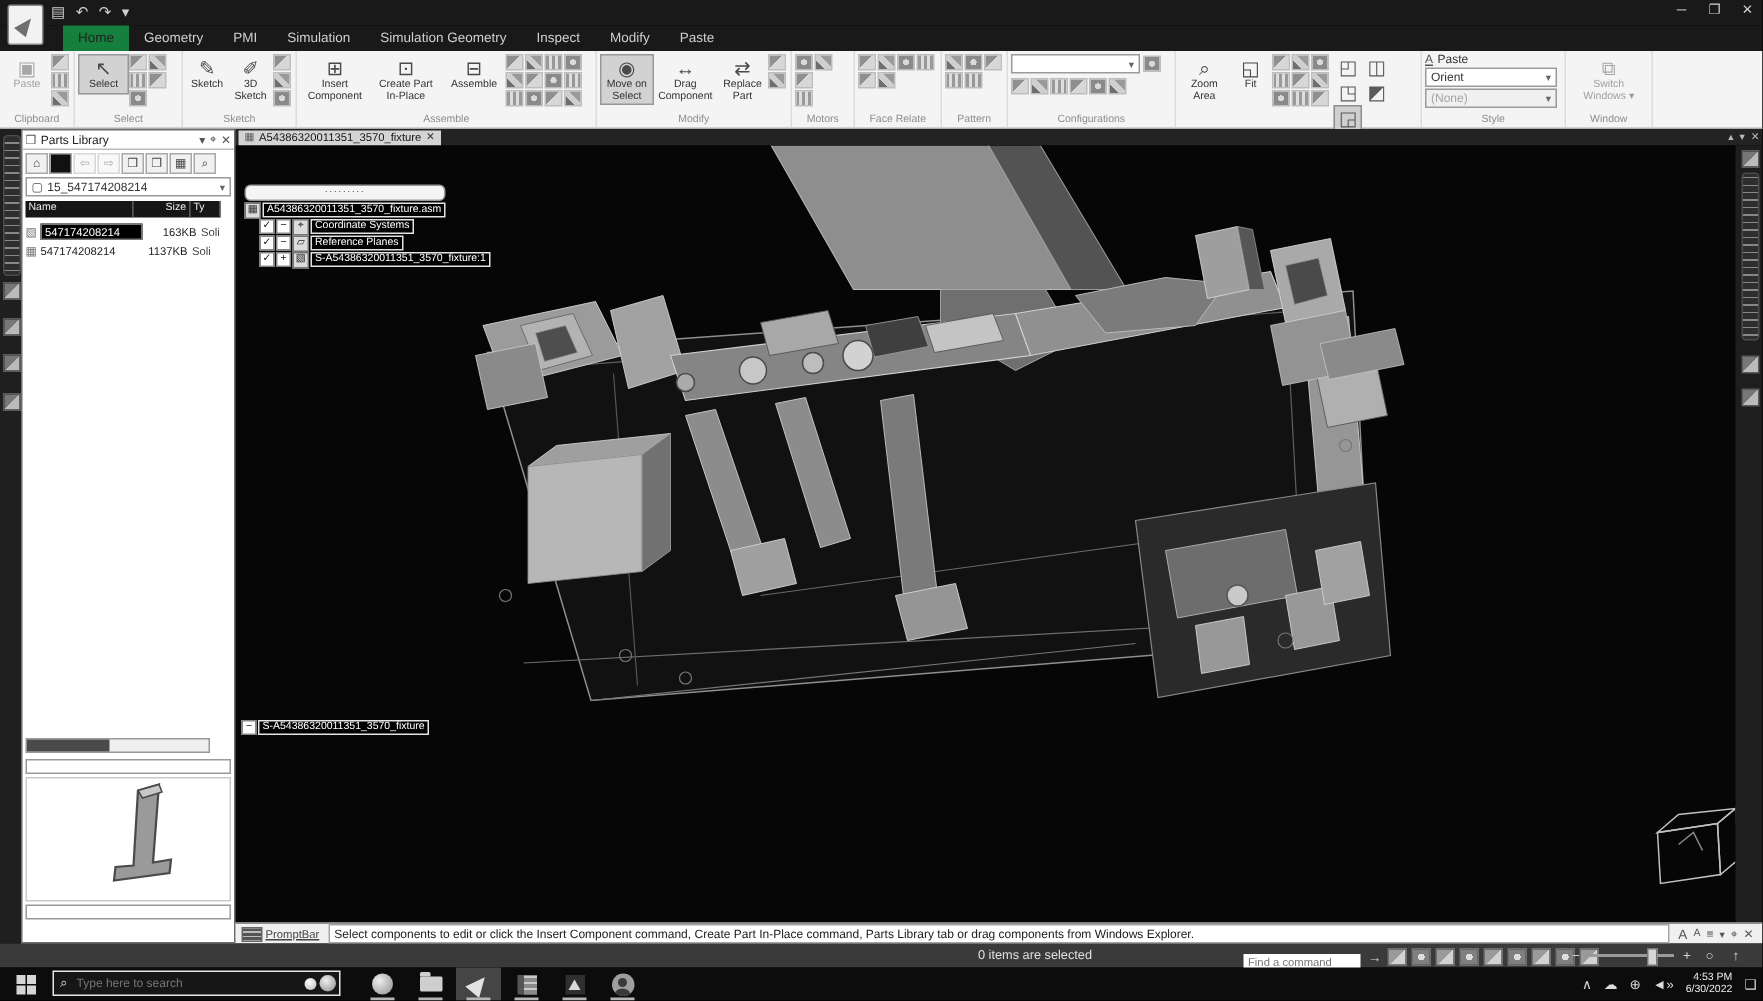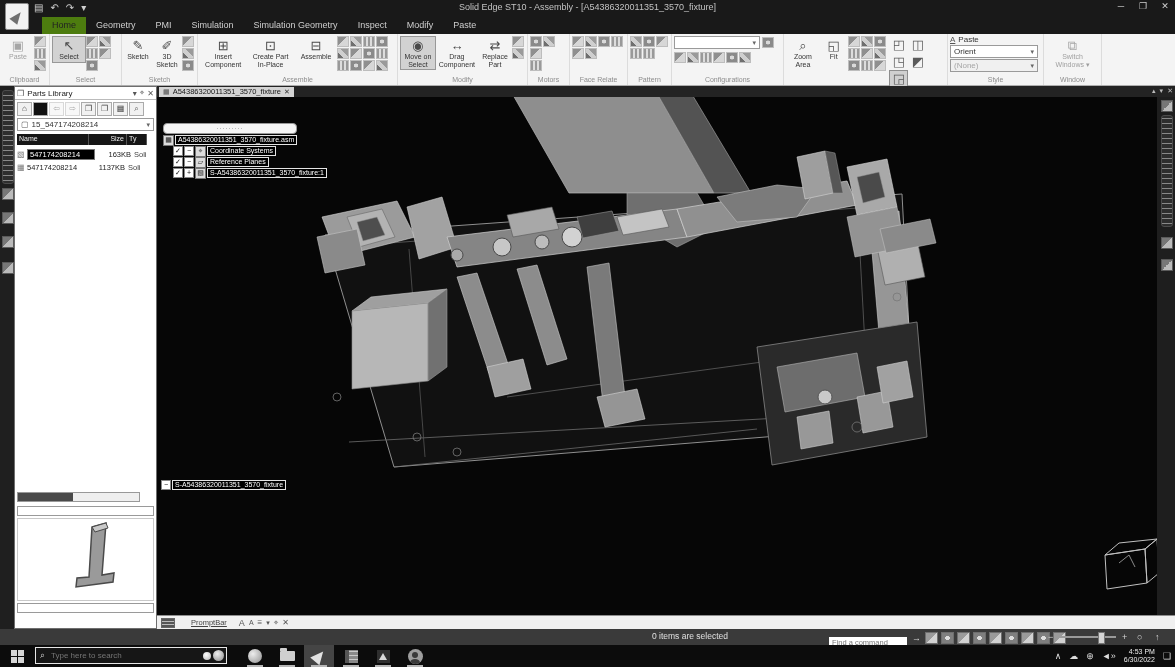--- a/index.html
+++ b/index.html
@@ -7,21 +7,21 @@
   .ab{position:absolute;}
   
   .titlebar{left:0;top:0;width:1175px;height:17px;background:#191919;color:#c9c9c9;}
   .title-text{left:0;right:0;top:2px;text-align:center;font-size:9px;color:#c3c3c3;}
   .winctl{top:1px;font-size:9px;color:#cfcfcf;width:20px;text-align:center;cursor:default;}
   .logo-box{left:5px;top:3px;width:22px;height:25px;background:#f2f2f2;border:1px solid #8a8a8a;border-radius:2px;display:flex;align-items:center;justify-content:center;z-index:5;}
   .logo-tri{width:0;height:0;border-left:5px solid transparent;border-right:5px solid transparent;border-bottom:12px solid #6f6f6f;transform:rotate(38deg);}
   .qat{left:34px;top:2px;display:flex;gap:7px;color:#cfcfcf;font-size:10px;}
   .tabrow{left:0;top:17px;width:1175px;height:17px;background:#191919;display:flex;padding-left:42px;box-sizing:border-box;}
   .rtab{font-size:9px;color:#cfcfcf;padding:0 10px;line-height:17px;cursor:default;}
-  .rtab.active{background:#4d7c0f;color:#222;}
+  .rtab.active{background:#15803d;color:#222;}
   
   .ribbon{left:0;top:34px;width:1175px;height:52px;background:#f4f4f4;border-bottom:1px solid #adadad;box-sizing:border-box;display:flex;}
   .rgroup{height:51px;display:flex;flex-direction:column;border-right:1px solid #dcdcdc;box-sizing:border-box;flex:none;}
   .gbody{flex:1;display:flex;align-items:flex-start;padding:2px 2px 0 2px;}
   .glabel{height:10px;font-size:7px;color:#8d8d8d;text-align:center;line-height:9px;white-space:nowrap;overflow:hidden;}
   .bigbtn{display:flex;flex-direction:column;align-items:center;font-size:7px;color:#333;text-align:center;padding:1px 2px;border:1px solid transparent;cursor:default;}
   .bigbtn .bicon{font-size:13px;line-height:15px;color:#4a4a4a;}
   .bigbtn .blabel{line-height:7.5px;white-space:normal;width:100%;}
   .hl{background:#d2d2d2;border:1px solid #989898;}
   .dis{opacity:.45;}
@@ -72,21 +72,21 @@
   .pf{left:6px;top:26px;}
   .pfsearch{width:132px;height:9px;background:#f5f5f5;border:1px solid #999;border-radius:4px;font-size:6px;line-height:8px;color:#333;text-align:center;letter-spacing:1px;}
   .pfrow{display:flex;align-items:center;margin-top:1px;height:10px;}
   .pfbox{width:8px;height:8px;background:#fff;border:1px solid #888;font-size:7px;line-height:8px;text-align:center;color:#111;margin-right:1px;flex:none;}
   .pfico{width:9px;height:9px;background:#dcdcdc;border:1px solid #777;font-size:7px;line-height:8px;text-align:center;color:#222;margin-right:1px;flex:none;}
   .pflabel{background:#000;color:#fff;border:1px solid #e4e4e4;font-size:7px;line-height:8px;padding:0 2px;white-space:nowrap;}
   .pffooter{left:4px;top:383px;display:flex;align-items:center;}
   
   .promptbar{left:157px;top:615px;width:1018px;height:14px;background:#f0f0f0;border-top:1px solid #8e8e8e;box-sizing:border-box;display:flex;align-items:center;}
   .pb-ic{width:12px;height:8px;margin-left:4px;background:repeating-linear-gradient(0deg,#555 0 2px,#bbb 2px 3px);border:1px solid #666;}
-  .pb-label{font-size:7.5px;color:#444;margin:0 6px 0 16px;white-space:nowrap;text-decoration:underline;}
+  .pb-label{font-size:7.5px;color:#444;margin:0 6px 0 2px;white-space:nowrap;text-decoration:underline;}
   .pb-msg{flex:1;background:#fff;border:1px solid #a5a5a5;height:11px;line-height:11px;font-size:8px;color:#1a1a1a;padding:0 3px;white-space:nowrap;overflow:hidden;}
   .pb-ctl{display:flex;align-items:center;gap:4px;color:#555;padding:0 6px;}
   
   .statusbar{left:0;top:629px;width:1175px;height:16px;background:#3a3a3a;}
   .st-sel{left:615px;top:2px;width:150px;text-align:center;font-size:8.5px;color:#e0e0e0;}
   .st-find{left:829px;top:2px;width:78px;height:11px;}
   .st-find input{width:100%;height:100%;border:0;font-size:7.5px;padding:0 3px;box-sizing:border-box;font-family:"Liberation Sans",sans-serif;color:#333;background:#fff;}
   .st-ic{width:11px;height:10px;border:1px solid #6e6e6e;background:linear-gradient(135deg,#9a9a9a 0 50%,#d2d2d2 50%);display:inline-block;margin-right:3px;}
   .st-ic.b{background:radial-gradient(circle at 50% 50%,#ddd 0 30%,#7f7f7f 31%);}
   .st-glyph{color:#d5d5d5;font-size:9px;}
@@ -115,21 +115,20 @@
   .skic{width:15px;height:15px;border-radius:50%;background:#9e9e9e;position:relative;overflow:hidden;}
   .skic:before{content:"";position:absolute;left:4.5px;top:3px;width:6px;height:6px;border-radius:50%;background:#3a3a3a;}
   .skic:after{content:"";position:absolute;left:2.5px;top:10px;width:10px;height:7px;border-radius:50%;background:#3a3a3a;}
   .tray{position:absolute;right:4px;top:0;height:22px;display:flex;align-items:center;gap:8px;color:#dcdcdc;font-size:9px;}
   .clock{font-size:7px;line-height:8px;text-align:right;color:#ececec;}
 </style>
 </head>
 <body>
 
 <div class="ab titlebar">
-  <div class="ab title-text">Solid Edge ST10 - Assembly - [A54386320011351_3570_fixture]</div>
   <div class="ab qat">
     <span>▤</span>
     <span>↶</span>
     <span>↷</span>
     <span>▾</span>
   </div>
   <div class="ab winctl" style="right:44px;">─</div>
   <div class="ab winctl" style="right:22px;">❐</div>
   <div class="ab winctl" style="right:0;">✕</div>
 </div>
@@ -559,20 +558,21 @@
 <div class="ab rstrip">
   <div class="ab stripicon" style="left:4px;top:3px;"></div>
   <div class="ab vpill" style="left:4px;top:18px;height:110px;"></div>
   <div class="ab stripicon" style="left:4px;top:140px;"></div>
   <div class="ab stripicon" style="left:4px;top:162px;"></div>
 </div>
 
 <div class="ab promptbar">
   <div class="pb-ic"></div>
   <div class="pb-label">PromptBar</div>
+  <div class="pb-msg">Select components to edit or click the Insert Component command, Create Part In-Place command, Parts Library tab or drag components from Windows Explorer.</div>
   <div class="pb-ctl">
     <span style="font-size:9px;">A</span>
     <span style="font-size:7px;">A</span>
     <span style="font-size:8px;">≡</span>
     <span style="font-size:7px;">▾</span>
     <span style="font-size:8px;">⌖</span>
     <span style="font-size:8px;">✕</span>
   </div>
 </div>
 

